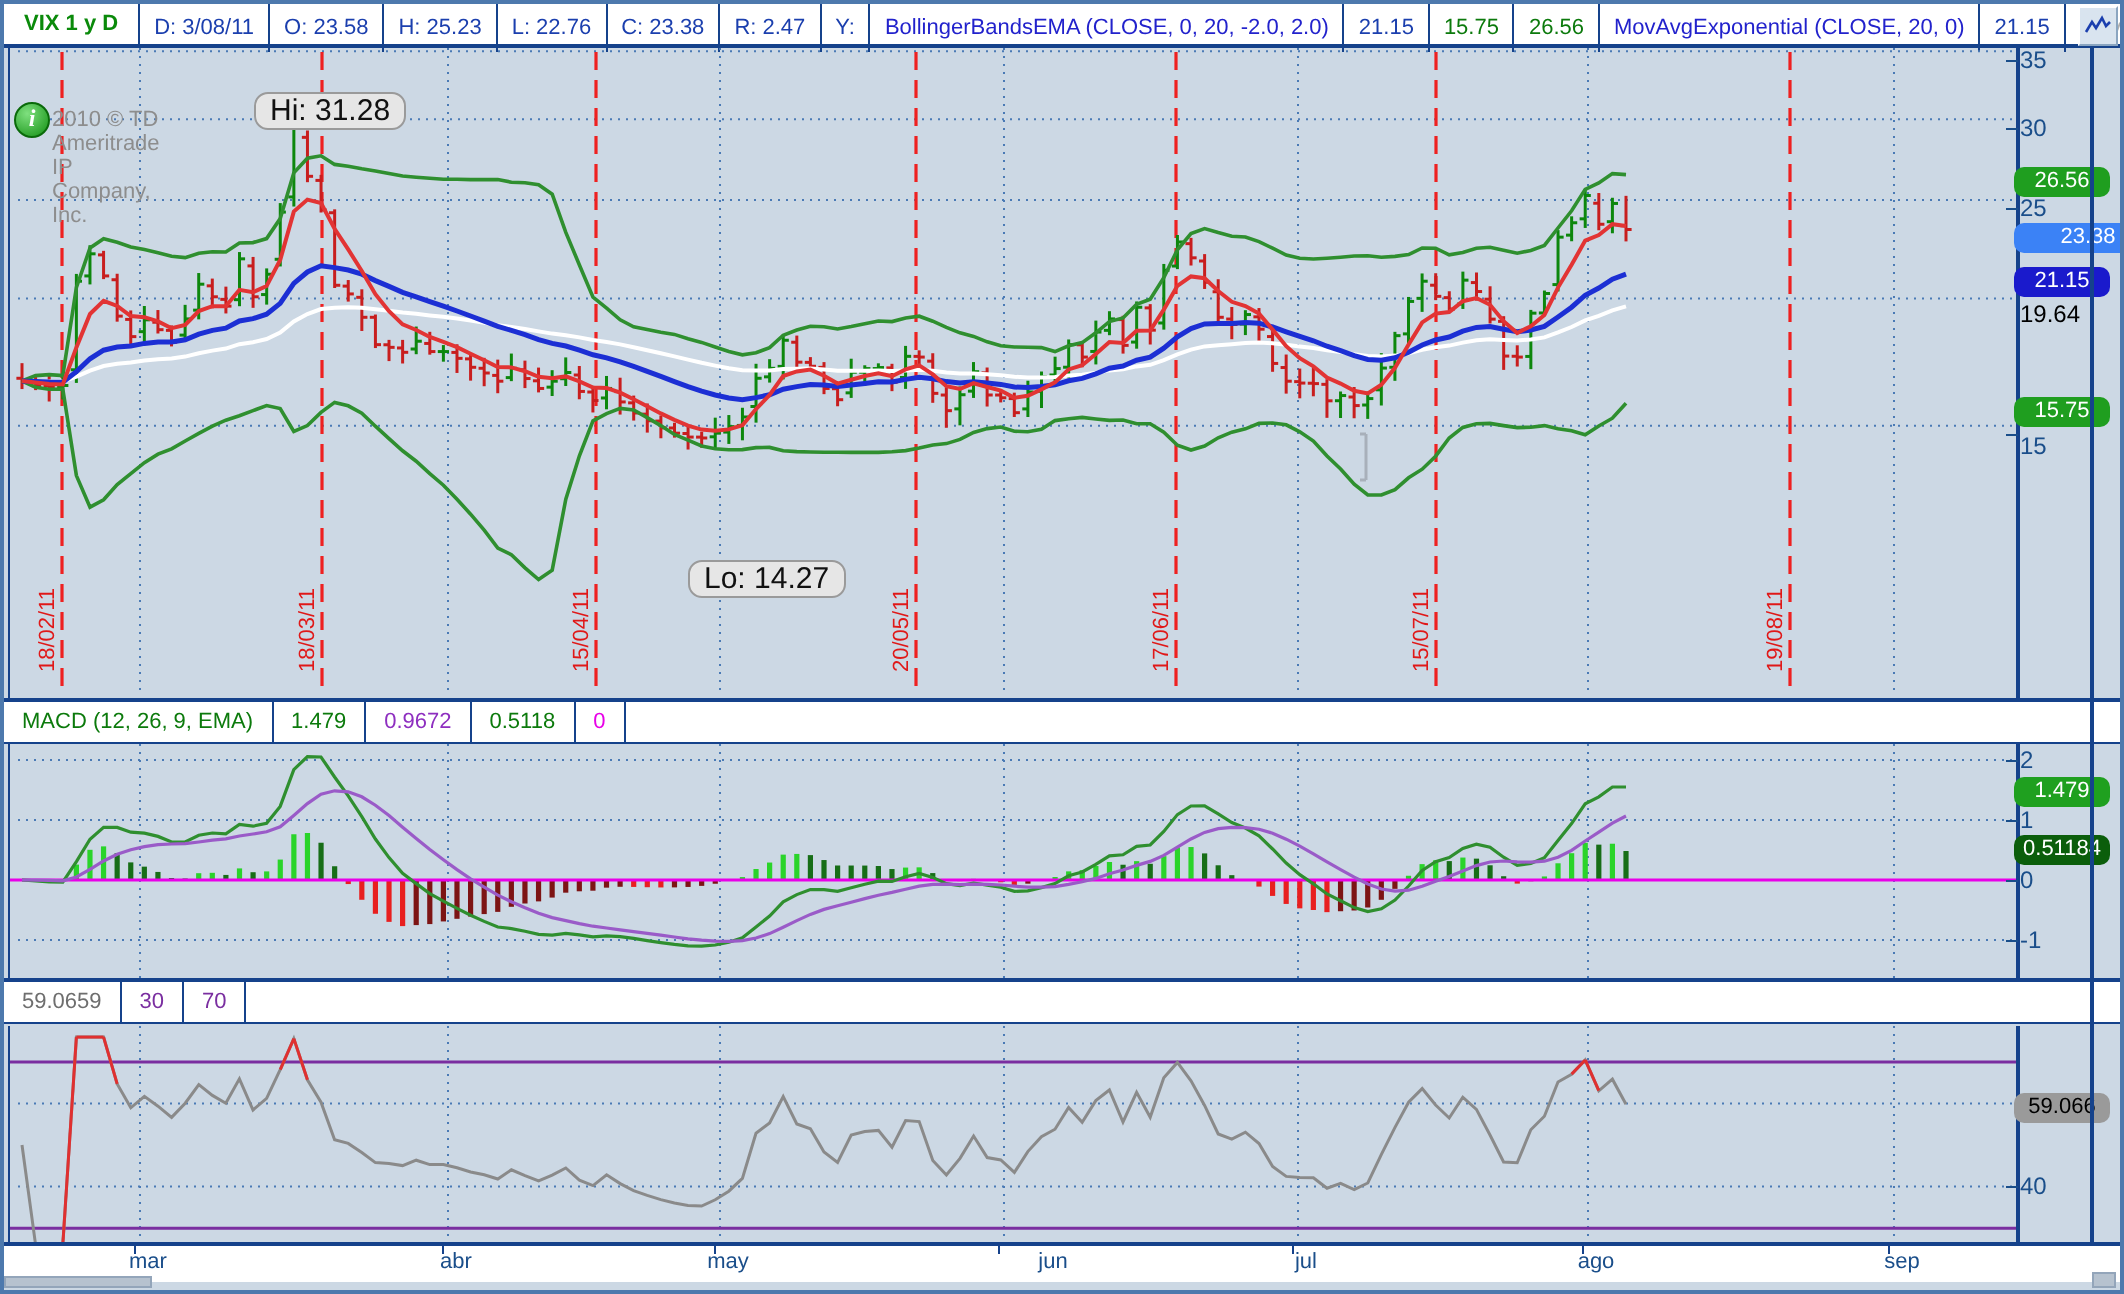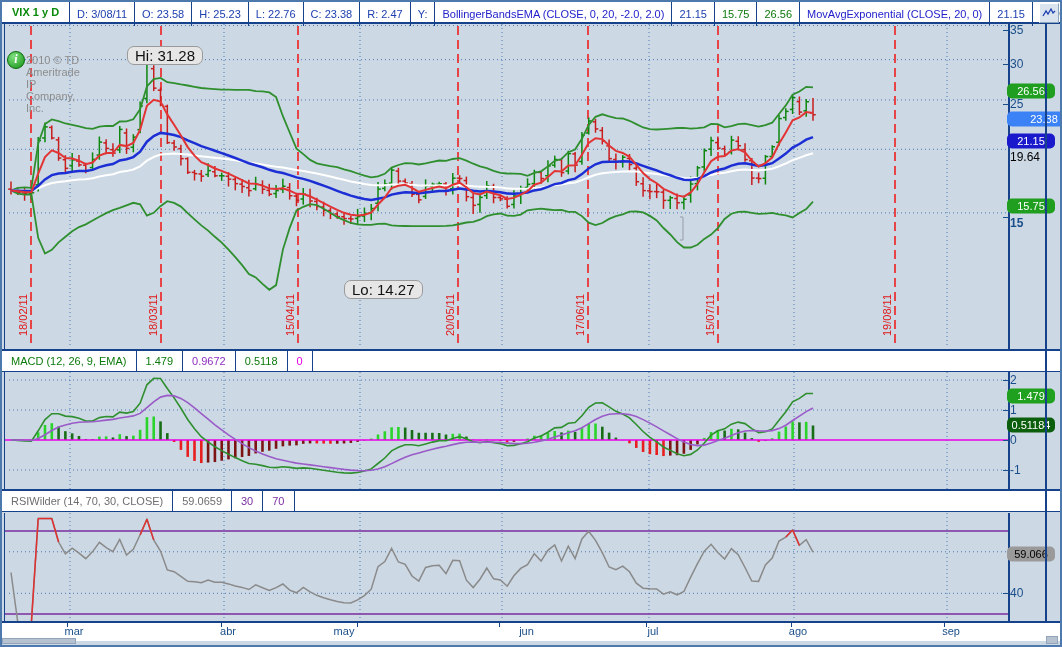--- a/index.html
+++ b/index.html
@@ -601,21 +601,20 @@
         <line x1="794.4067796610169" y1="68" x2="794.4067796610169" y2="50.319452625940826" stroke="#176e17" stroke-width="2.6"></line>
         <line x1="801.2033898305084" y1="68" x2="801.2033898305084" y2="49.86467119622564" stroke="#2ad42a" stroke-width="2.6"></line>
         <line x1="808" y1="68" x2="808" y2="53.50791134245394" stroke="#176e17" stroke-width="2.6"></line>
         <line x1="0" y1="68" x2="1003" y2="68" stroke="#e800e8" stroke-width="1.4"></line>
         <path d="M6.0 68.0L12.8 68.4L19.6 68.9L26.4 69.1L33.2 58.8L40.0 47.6L46.8 41.7L53.6 41.7L60.4 44.1L67.2 44.6L74.0 46.2L80.8 49.0L87.6 49.0L94.4 45.6L101.2 44.5L107.9 44.9L114.7 40.2L121.5 41.1L128.3 39.6L135.1 31.2L141.9 12.8L148.7 6.3L155.5 6.5L162.3 16.5L169.1 25.9L175.9 36.3L182.7 47.5L189.5 56.8L196.3 64.7L203.1 69.8L209.9 74.8L216.7 78.6L223.5 82.2L230.3 85.6L237.1 88.7L243.9 91.5L250.7 92.3L257.5 93.6L264.3 95.2L271.1 95.6L277.9 94.7L284.7 95.4L291.5 96.4L298.3 95.9L305.1 96.3L311.8 97.2L318.6 98.3L325.4 99.3L332.2 100.2L339.0 100.9L345.8 101.1L352.6 100.5L359.4 99.1L366.2 96.9L373.0 91.5L379.8 86.0L386.6 78.9L393.4 75.3L400.2 72.8L407.0 72.8L413.8 73.7L420.6 71.9L427.4 70.1L434.2 68.6L441.0 68.7L447.8 66.4L454.6 64.7L461.4 66.7L468.2 69.8L475.0 70.8L481.8 69.5L488.6 70.6L495.4 71.6L502.2 73.7L508.9 73.4L515.7 71.8L522.5 69.8L529.3 65.9L536.1 64.0L542.9 60.2L549.7 55.9L556.5 55.4L563.3 51.2L570.1 50.5L576.9 43.7L583.7 35.3L590.5 31.0L597.3 30.9L604.1 34.9L610.9 39.3L617.7 42.0L624.5 45.9L631.3 52.5L638.1 59.5L644.9 65.3L651.7 69.9L658.5 75.0L665.3 78.4L672.1 81.8L678.9 83.8L685.7 82.4L692.5 78.0L699.3 71.0L706.1 63.2L712.8 58.8L719.6 56.8L726.4 52.2L733.2 50.1L740.0 51.6L746.8 56.6L753.6 60.7L760.4 59.7L767.2 56.9L774.0 48.2L780.8 39.8L787.6 29.9L794.4 26.4L801.2 21.5L808.0 21.5" fill="none" stroke="#2f8f2f" stroke-width="1.6"></path>
         <path d="M6.0 68.0L12.8 68.1L19.6 68.2L26.4 68.4L33.2 66.5L40.0 62.7L46.8 58.5L53.6 55.1L60.4 52.9L67.2 51.3L74.0 50.3L80.8 50.0L87.6 49.8L94.4 49.0L101.2 48.1L107.9 47.4L114.7 46.0L121.5 45.0L128.3 43.9L135.1 41.4L141.9 35.7L148.7 29.8L155.5 25.1L162.3 23.4L169.1 23.9L175.9 26.4L182.7 30.6L189.5 35.8L196.3 41.6L203.1 47.2L209.9 52.8L216.7 57.9L223.5 62.8L230.3 67.4L237.1 71.6L243.9 75.6L250.7 78.9L257.5 81.9L264.3 84.6L271.1 86.8L277.9 88.3L284.7 89.8L291.5 91.1L298.3 92.0L305.1 92.9L311.8 93.8L318.6 94.7L325.4 95.6L332.2 96.5L339.0 97.4L345.8 98.1L352.6 98.6L359.4 98.7L366.2 98.3L373.0 97.0L379.8 94.8L386.6 91.6L393.4 88.3L400.2 85.2L407.0 82.7L413.8 80.9L420.6 79.1L427.4 77.3L434.2 75.6L441.0 74.2L447.8 72.6L454.6 71.1L461.4 70.2L468.2 70.1L475.0 70.3L481.8 70.1L488.6 70.2L495.4 70.5L502.2 71.1L508.9 71.6L515.7 71.6L522.5 71.3L529.3 70.2L536.1 68.9L542.9 67.2L549.7 64.9L556.5 63.0L563.3 60.7L570.1 58.7L576.9 55.7L583.7 51.6L590.5 47.5L597.3 44.2L604.1 42.3L610.9 41.7L617.7 41.8L624.5 42.6L631.3 44.6L638.1 47.6L644.9 51.1L651.7 54.9L658.5 58.9L665.3 62.8L672.1 66.6L678.9 70.0L685.7 72.5L692.5 73.6L699.3 73.1L706.1 71.1L712.8 68.6L719.6 66.3L726.4 63.5L733.2 60.8L740.0 59.0L746.8 58.5L753.6 58.9L760.4 59.1L767.2 58.6L774.0 56.6L780.8 53.2L787.6 48.5L794.4 44.1L801.2 39.6L808.0 36.0" fill="none" stroke="#9a5bc8" stroke-width="1.6"></path>
       </svg>
   </div>
 
   <div class="hdr" style="top:487px;">
-    <div class="hcell" style="color:#6e6e6e;">RSIWilder (14, 70, 30, CLOSE)</div>
     <div class="hcell" style="color:#6e6e6e;">59.0659</div>
     <div class="hcell" style="color:#7a2ea0;">30</div>
     <div class="hcell" style="color:#7a2ea0;">70</div>
   </div>
   <div class="panel" id="rsi-panel" style="top:511px;height:108px;">
     <svg id="svg-rsi" width="1003" height="108" style="position:absolute;left:2px;top:0;border-left:1px solid #15428b;border-right:2px solid #15428b;">
         <line x1="4" y1="38.769999999999996" x2="1001" y2="38.769999999999996" stroke="#4a7ab5" stroke-width="1" stroke-dasharray="1 3"></line>
         <line x1="4" y1="80.31" x2="1001" y2="80.31" stroke="#4a7ab5" stroke-width="1" stroke-dasharray="1 3"></line>
         <line x1="65" y1="0" x2="65" y2="108" stroke="#4a7ab5" stroke-width="1" stroke-dasharray="1 3"></line>
         <line x1="219" y1="0" x2="219" y2="108" stroke="#4a7ab5" stroke-width="1" stroke-dasharray="1 3"></line>
@@ -636,40 +635,40 @@
         <line x1="780.8135593220338" y1="24.05391106382514" x2="787.6101694915254" y2="16.975047758982797" stroke="#e03030" stroke-width="1.5"></line>
         <line x1="787.6101694915254" y1="16.975047758982797" x2="794.4067796610169" y2="32.36050961420251" stroke="#e03030" stroke-width="1.5"></line>
       </svg>
   </div>
 
   <div id="months">
       <div class="month" style="left:72px;">mar</div>
       <div class="mtick" style="left:65px;"></div>
       <div class="month" style="left:226px;">abr</div>
       <div class="mtick" style="left:219px;"></div>
-      <div class="month" style="left:342px;">may</div>
+      <div class="month" style="left:362px;">may</div>
       <div class="mtick" style="left:355px;"></div>
       <div class="month" style="left:504px;padding-left:41px;">jun</div>
       <div class="mtick" style="left:497px;"></div>
       <div class="month" style="left:651px;">jul</div>
       <div class="mtick" style="left:644px;"></div>
       <div class="month" style="left:796px;">ago</div>
       <div class="mtick" style="left:789px;"></div>
       <div class="month" style="left:949px;">sep</div>
       <div class="mtick" style="left:942px;"></div>
     </div>
 
   <div id="axis-overlays">
       <div class="axlab" style="top:27.569365425709634px;text-align:center;">35</div>
       <div class="axtick" style="top:27.569365425709634px;"></div>
       <div class="axlab" style="top:61.64528134769182px;">30</div>
       <div class="axtick" style="top:61.64528134769182px;"></div>
       <div class="axlab" style="top:101.94853558593286px;">25</div>
       <div class="axtick" style="top:101.94853558593286px;"></div>
-      <div class="axlab" style="top:221px;font-weight:bold;">15</div>
+      <div class="axlab" style="top:221px;">15</div>
       <div class="axtick" style="top:214.86954914065814px;"></div>
       <div class="cursorlab" style="top:155.29098492347612px;">19.64</div>
       <div class="badge" style="top:88.56791201574629px;background:#1f9e1f;">26.56</div>
       <div class="badge" style="top:117px;background:#3b82f6;padding-left:16px;">23.38</div>
       <div class="badge" style="top:138.91702079906997px;background:#1a1acc;">21.15</div>
       <div class="badge" style="top:204.0841959140597px;background:#1f9e1f;">15.75</div>
       <div class="axlab" style="top:378px;">2</div>
       <div class="axtick" style="top:378px;"></div>
       <div class="axlab" style="top:408px;">1</div>
       <div class="axtick" style="top:408px;"></div>

